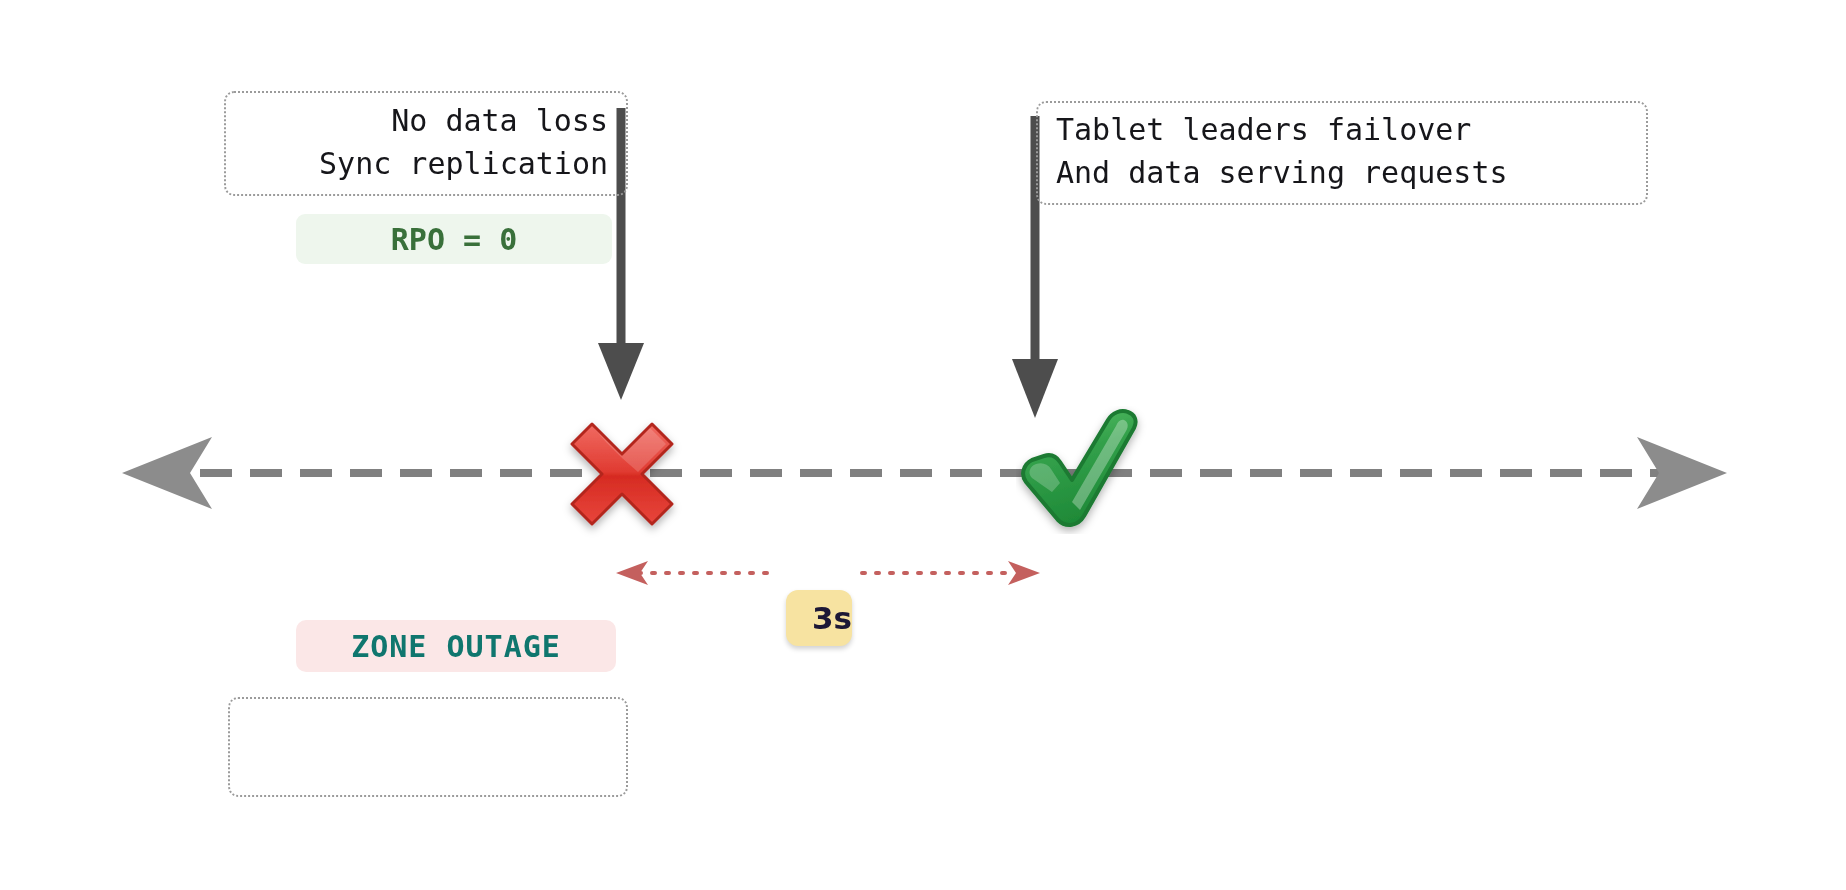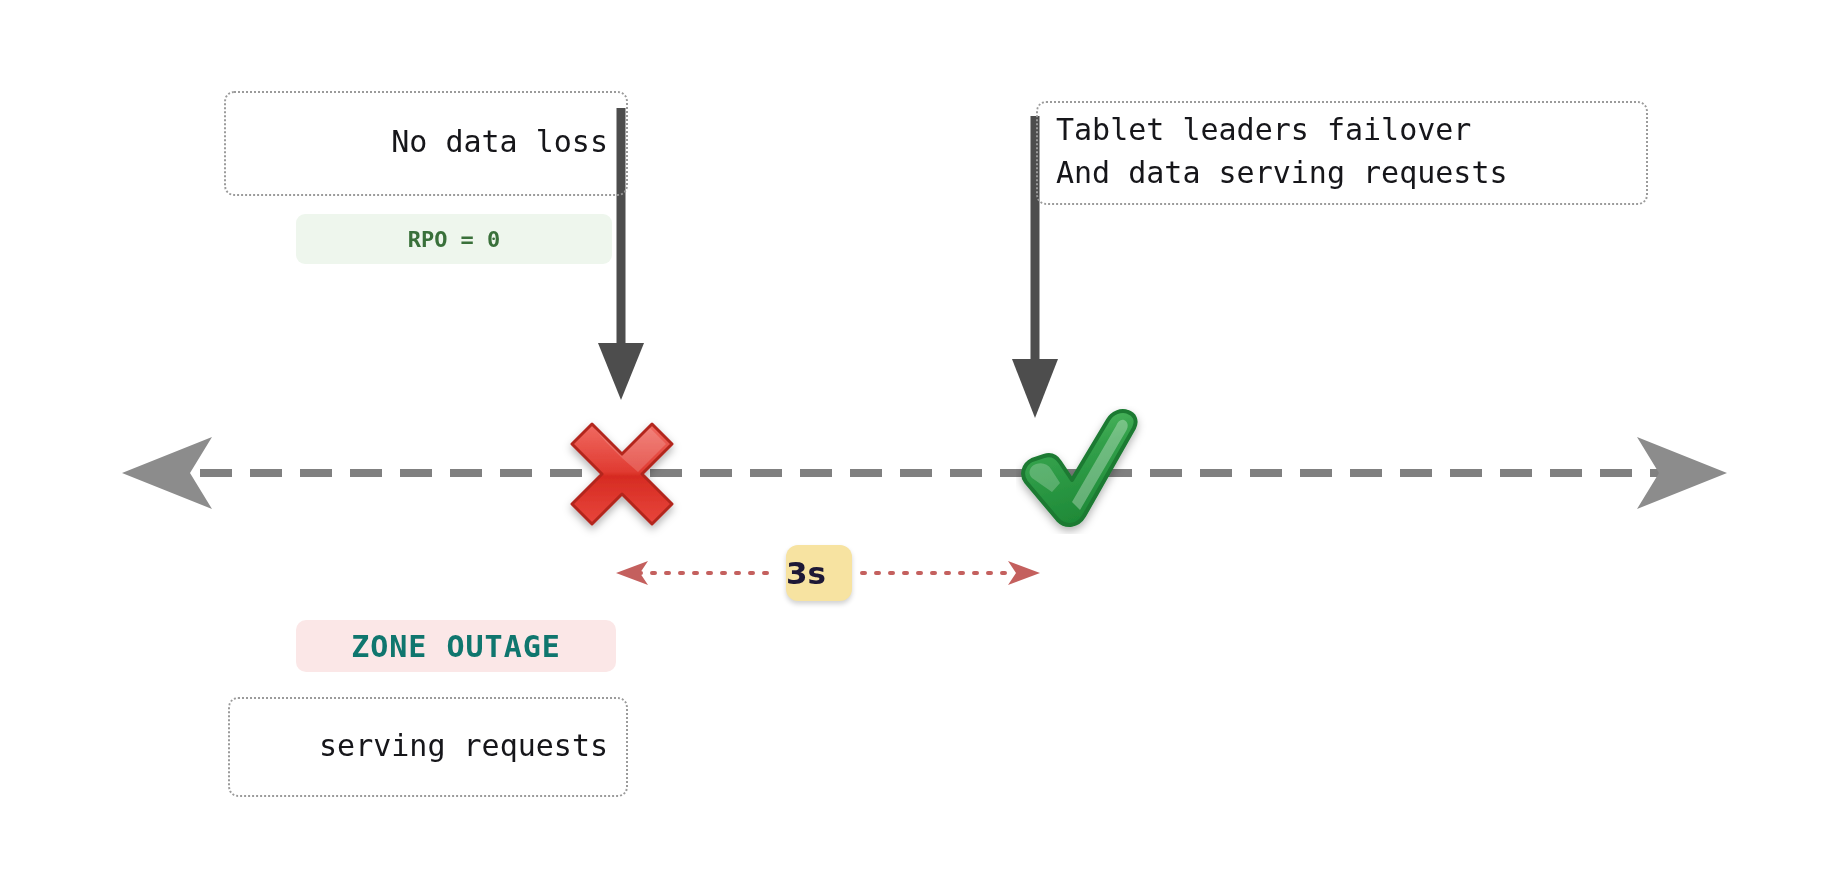--- a/index.html
+++ b/index.html
@@ -45,21 +45,21 @@
     position: absolute;
     background: #eef6ed;
     border-radius: 9px;
     display: flex;
     align-items: center;
     justify-content: center;
     box-sizing: border-box;
   }
   .metric-pill span {
     font-family: "DejaVu Sans Mono", "Liberation Mono", monospace;
-    font-size: 22px;
+    font-size: 30px;
     font-weight: bold;
     color: #39703a;
     white-space: pre;
   }
 
   
   .outage-pill {
     position: absolute;
     background: #fbe7e7;
     border-radius: 10px;
@@ -91,23 +91,24 @@
   }
 
   
   .measure { position: absolute; }
   .measure-badge {
     position: absolute;
     background: #f7e3a1;
     border-radius: 12px;
     display: flex;
     align-items: center;
-    justify-content: flex-start;
+    justify-content: flex-end;
     box-shadow: 0 3px 5px rgba(0,0,0,0.18);
     box-sizing: border-box;
+    margin-top: 45px;
   }
   .measure-badge span {
     font-family: "DejaVu Sans", "Liberation Sans", sans-serif;
     font-size: 31px;
     font-weight: bold;
     color: #1d1836;
   }
 </style>
 </head>
 <body>
@@ -128,20 +129,21 @@
     <polygon points="25,300 2,243 48,243" fill="#4d4d4d"></polygon>
   </svg>
 
   <svg class="drop-arrow" style="left:1010px; top:108px;" width="50" height="320" aria-hidden="true">
     <line x1="25" y1="8" x2="25" y2="258" stroke="#4d4d4d" stroke-width="9"></line>
     <polygon points="25,310 2,251 48,251" fill="#4d4d4d"></polygon>
   </svg>
 
   <div class="note-box" style="left:224px; top:91px; width:404px; height:105px;">
     <div class="note-line">No data loss</div>
+    <div class="note-line">Sync replication</div>
   </div>
 
   <div class="metric-pill" style="left:296px; top:214px; width:316px; height:50px;">
     <span>RPO = 0</span>
   </div>
 
   <div class="note-box" style="left:1036px; top:101px; width:612px; height:104px; align-items:flex-start;">
     <div class="note-line">Tablet leaders failover</div>
     <div class="note-line">And data serving requests</div>
   </div>
@@ -194,16 +196,15 @@
 
   <div class="measure-badge" style="left:786px; top:545px; width:66px; height:56px;">
     <span>3s</span>
   </div>
 
   <div class="outage-pill" style="left:296px; top:620px; width:320px; height:52px;">
     <span>ZONE OUTAGE</span>
   </div>
 
   <div class="note-box" style="left:228px; top:697px; width:400px; height:100px;">
-    <div class="note-line">serving requests</div>
   </div>
 
 </div>
 
 </body></html>

